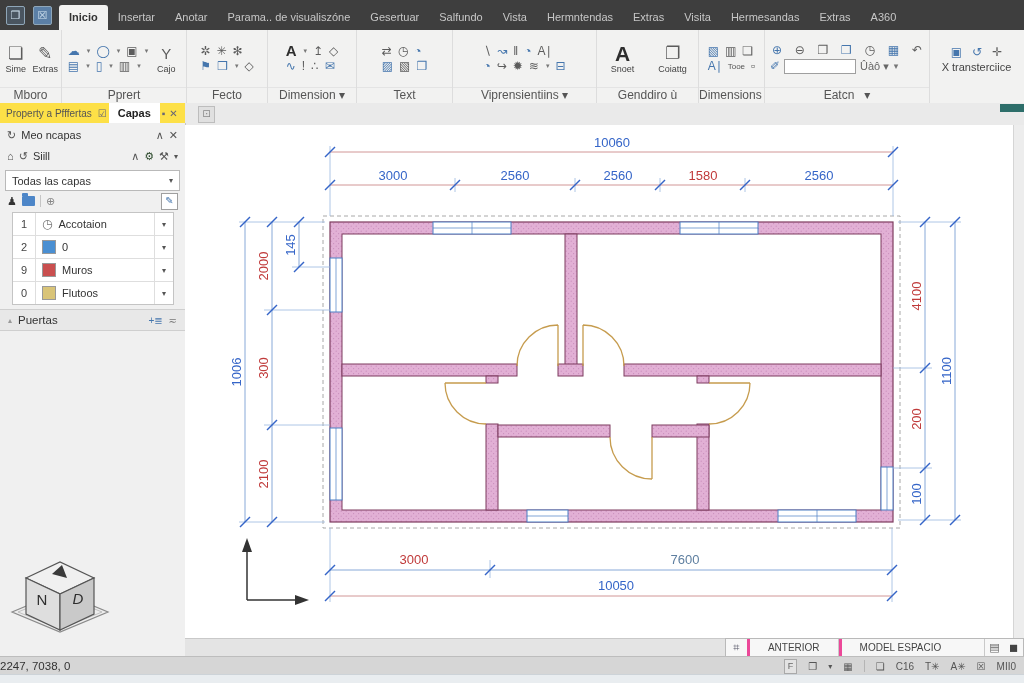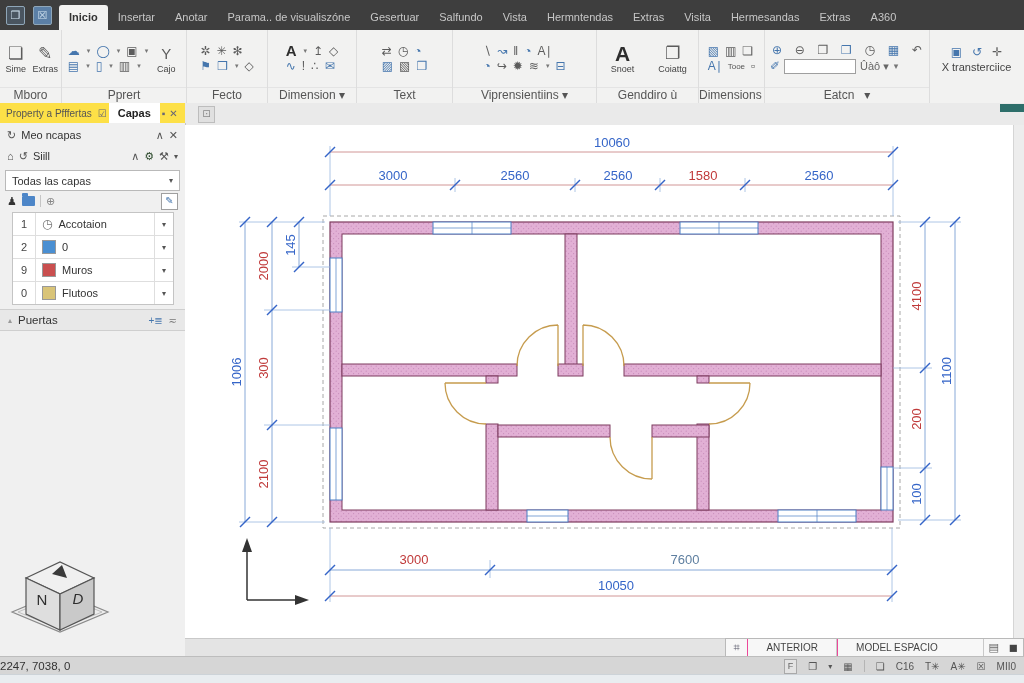--- a/index.html
+++ b/index.html
@@ -85,21 +85,21 @@
   .tk{stroke:#3565c8;stroke-width:1.5}
   .win{fill:#ffffff;stroke:#4a7ec4;stroke-width:1}
   .winl{stroke:#4a7ec4;stroke-width:0.7;fill:none}
   .door{stroke:#c69c4e;stroke-width:1.3;fill:none}
   .ucs{stroke:#333;stroke-width:1.5;fill:none}
   
   .subrow{position:absolute;left:185px;top:638px;width:839px;height:18px;background:#e4e4e4;border-top:1px solid #c9c9c9}
   .layouttabs{position:absolute;left:725px;top:638px;width:299px;height:19px;background:#f7f7f7;
               border:1px solid #b9b9b9;display:flex;align-items:center;font-size:10px;color:#444;box-sizing:border-box}
   .ltab-ic{width:22px;text-align:center;color:#556;font-size:11px}
-  .ltab{height:100%;display:flex;align-items:center;padding:0 18px;border-left:1px solid #ec4899;border-right:1px solid #c9c9c9;white-space:nowrap}
+  .ltab{height:100%;display:flex;align-items:center;padding:0 18px;border-left:3px solid #ec4899;border-right:1px solid #c9c9c9;white-space:nowrap}
   .ltab.model{border-right:1px solid #c9c9c9;width:112px}
   .ltabs-sp{flex:1}
   .ltab-r{width:20px;text-align:center;color:#666;font-size:11px}
   .statusrow{position:absolute;left:0;top:656px;width:1024px;height:18px;background:#d6d6d6;
              border-top:1px solid #bdbdbd;display:flex;align-items:center;font-size:11.5px;color:#333}
   .coords{}
   .st-sp{flex:1}
   .sticons{display:flex;align-items:center;gap:11px;padding-right:8px;font-size:10px;color:#555}
   .stbox{border:1px solid #a9a9a9;padding:0 3px;height:13px;line-height:12px;font-size:9px;color:#666;background:#e3e3e3}
   .stsep{width:1px;height:12px;background:#b5b5b5}

